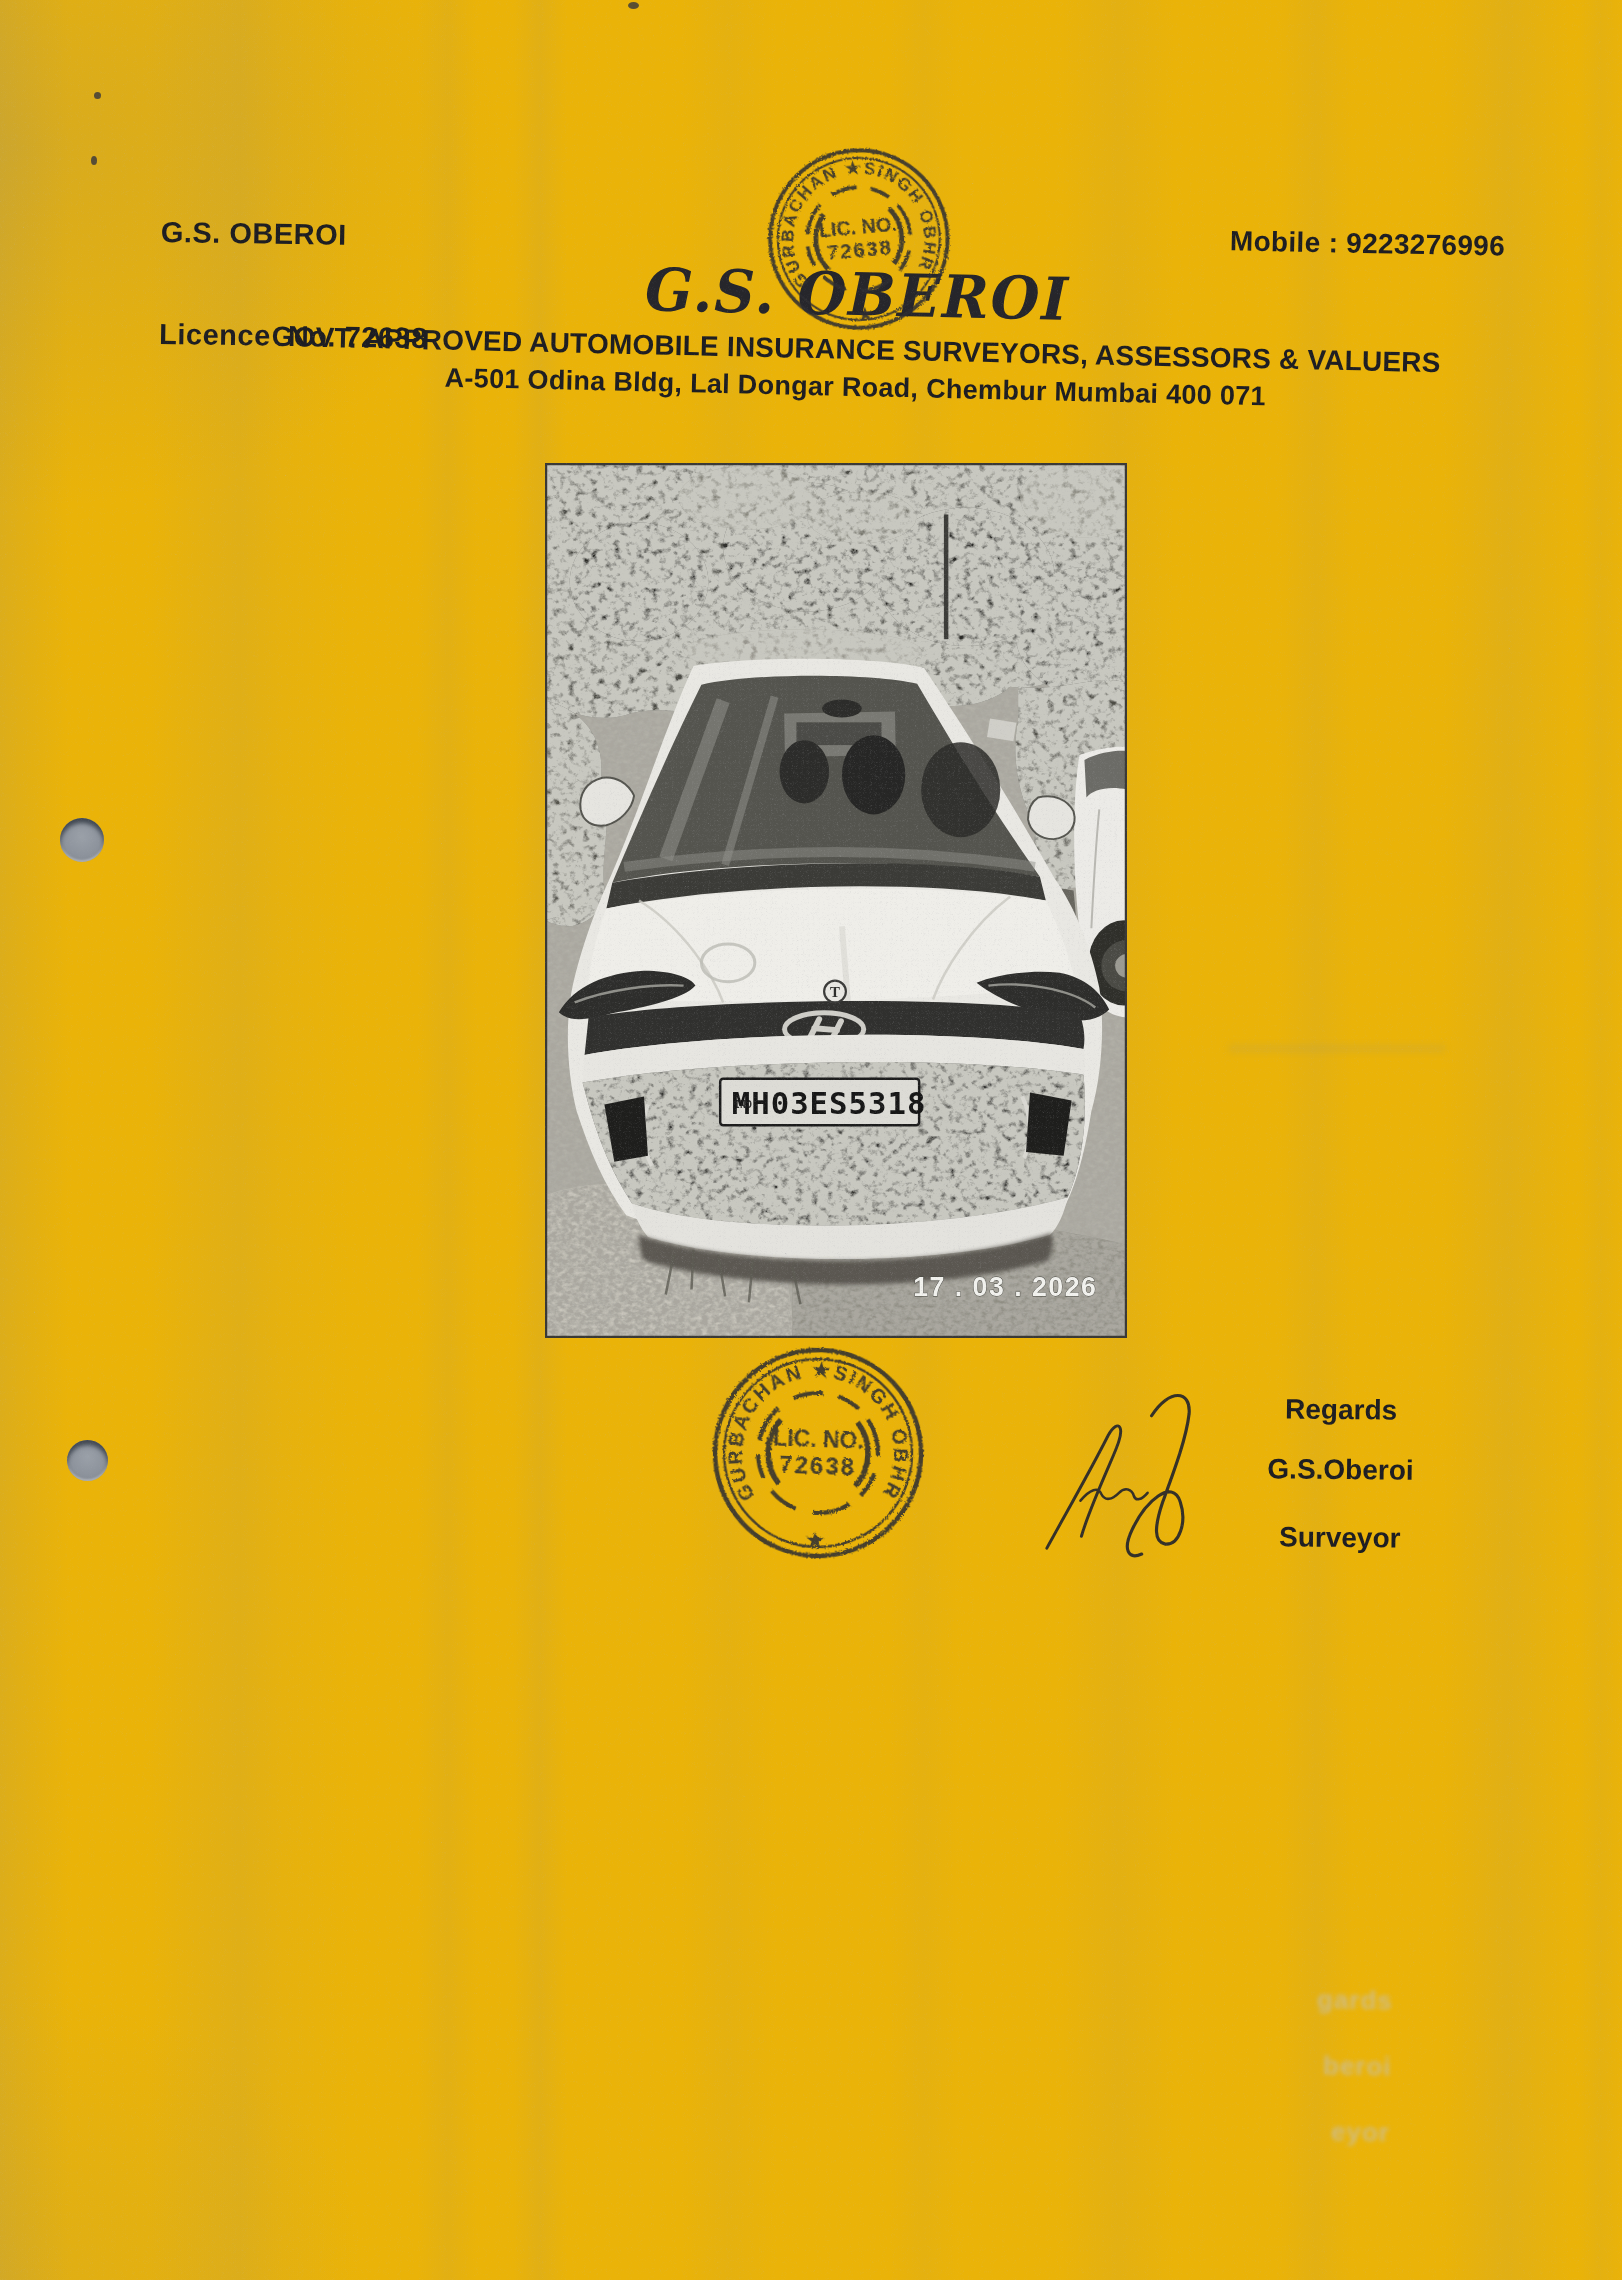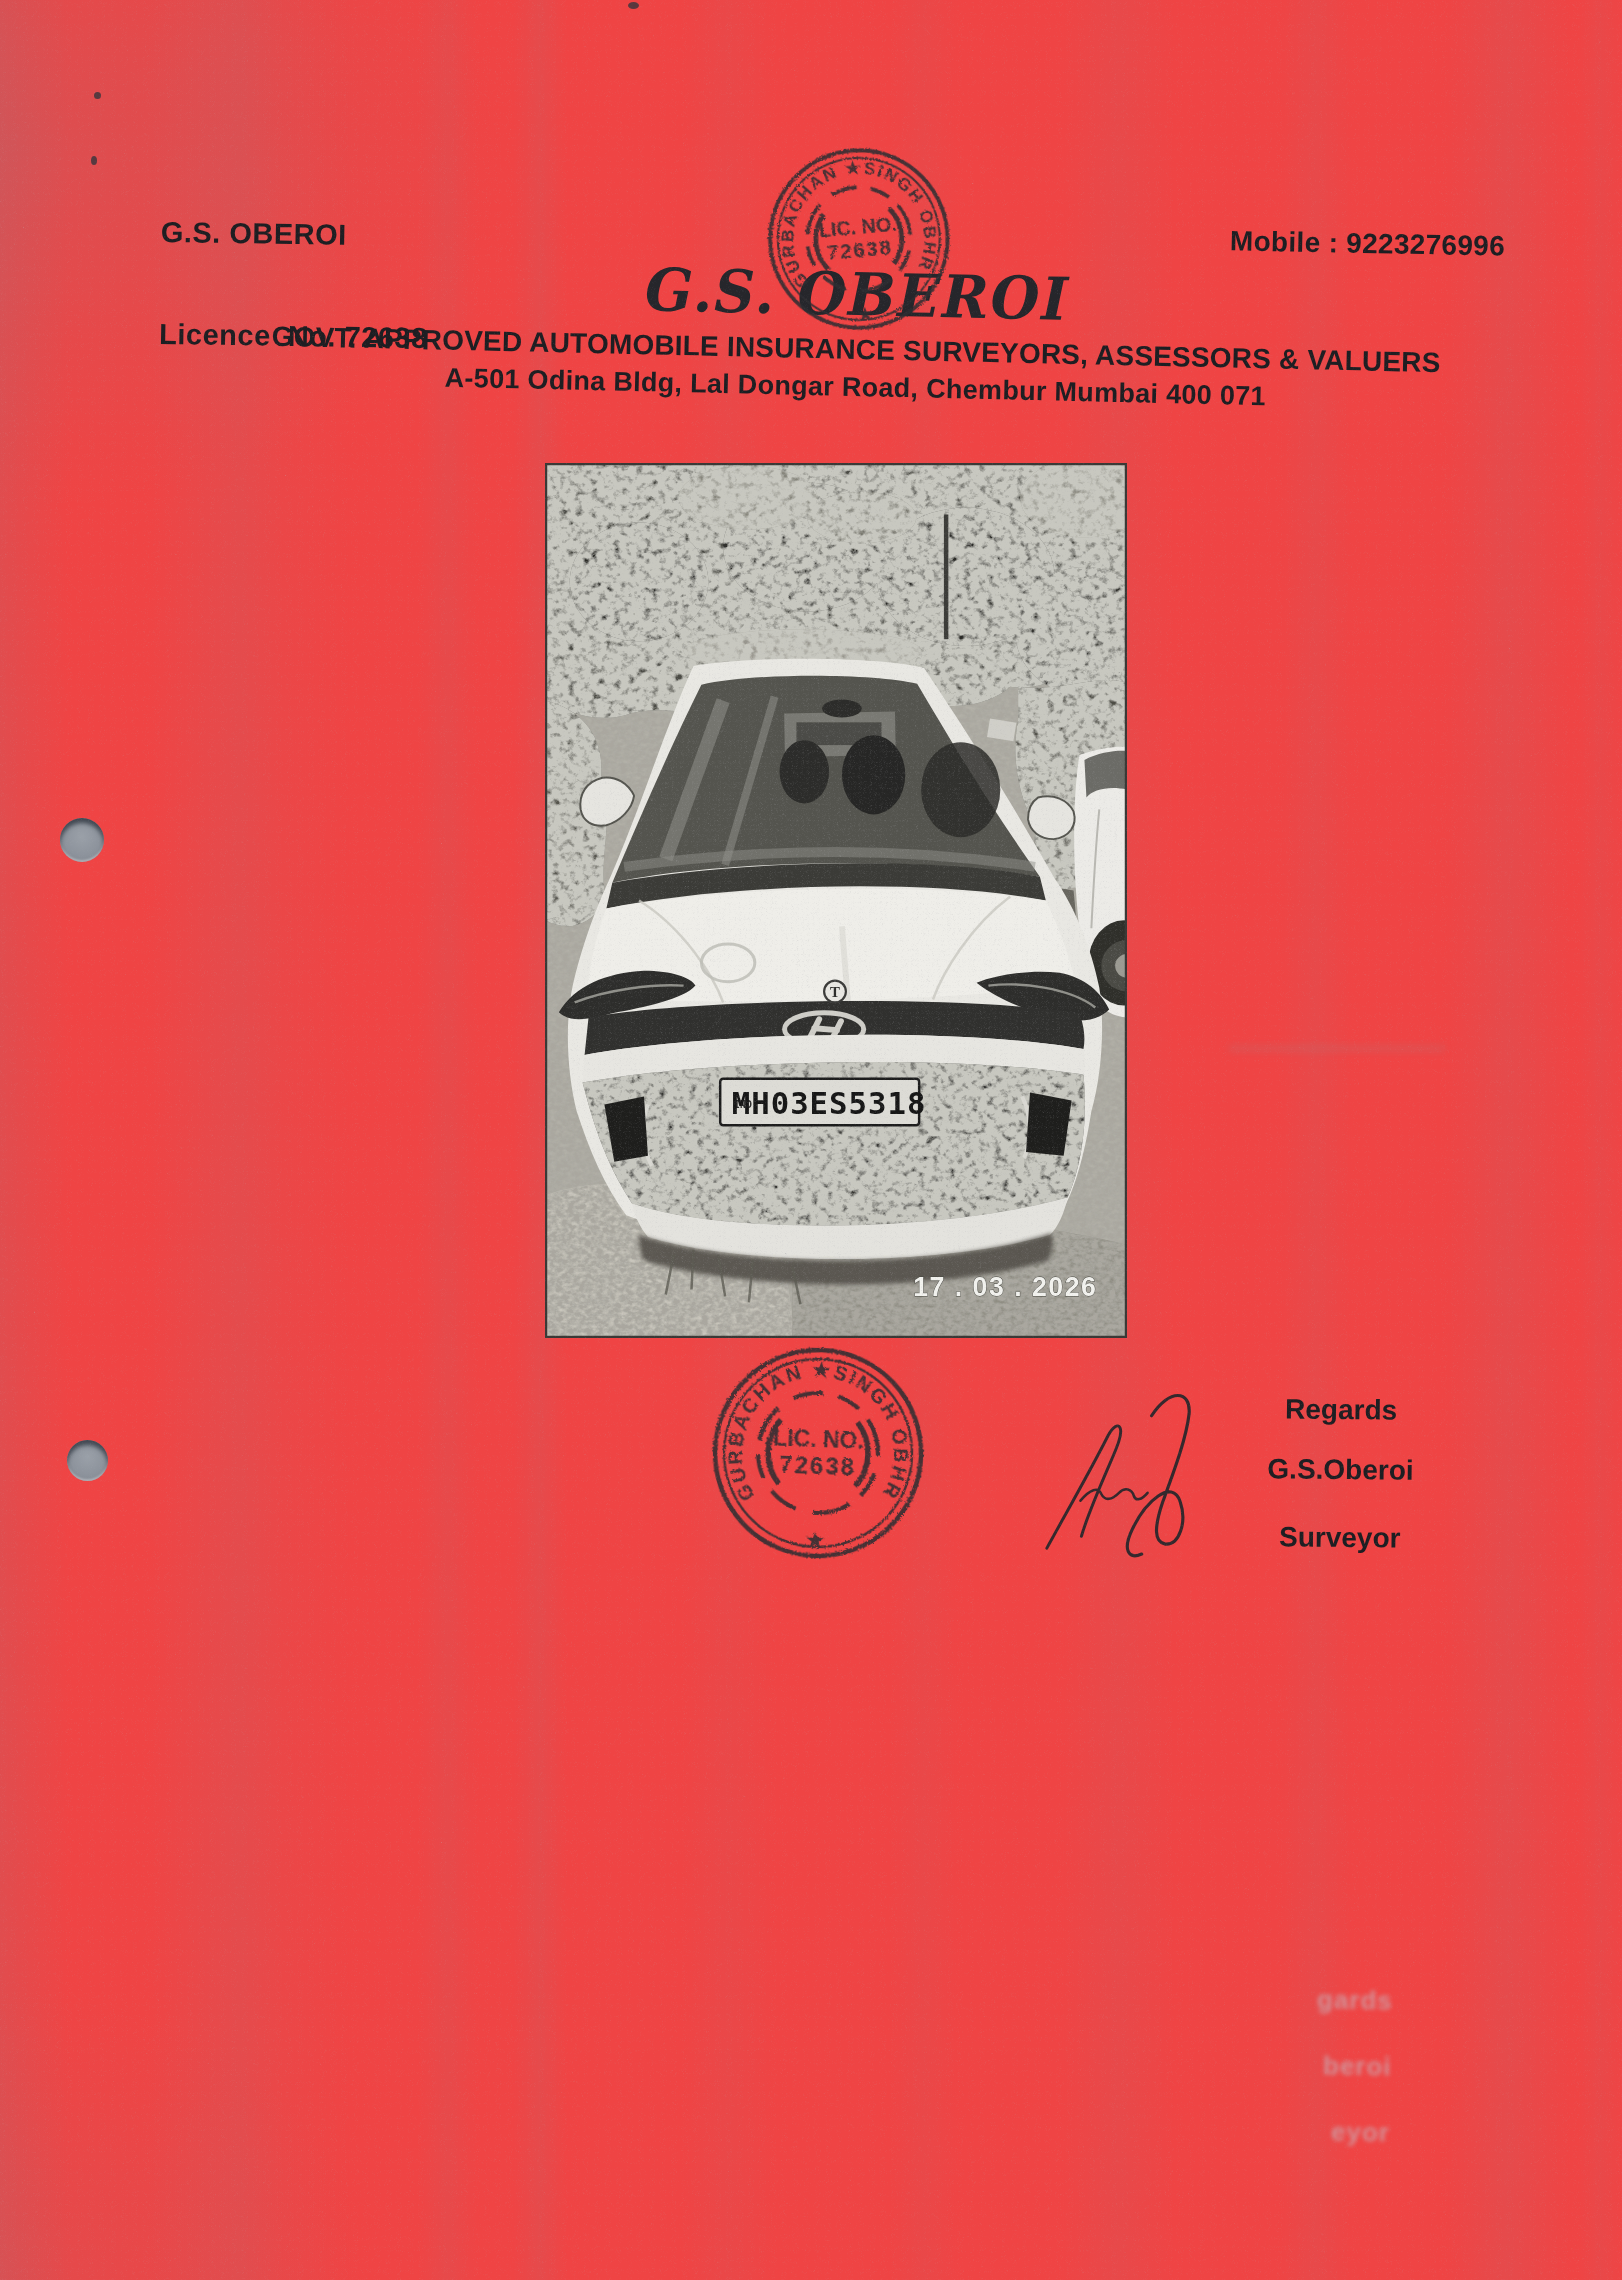--- a/index.html
+++ b/index.html
@@ -1,16 +1,16 @@
 <!DOCTYPE html>
 <html><head>
 <meta charset="utf-8">
 <style>
   html,body{margin:0;padding:0;background:#e9e9e9;}
-  .page{position:relative;width:1623px;height:2280px;background:#ef4444;overflow:hidden;
+  .page{position:relative;width:1623px;height:2280px;background:#eab308;overflow:hidden;
         font-family:"Liberation Sans",sans-serif;color:#1e1e22;}
   .abs{position:absolute;}
   
   .texture{position:absolute;inset:0;pointer-events:none;background-repeat:no-repeat;background-image:
     radial-gradient(693px 515px at 20px 149px, rgba(124,129,142,.17), rgba(124,129,142,0) 70%),
     radial-gradient(515px 416px at 10px 2280px, rgba(124,129,142,.10), rgba(124,129,142,0) 70%),
     linear-gradient(90deg, rgba(128,132,145,.13), rgba(128,132,145,0)),
     linear-gradient(90deg, rgba(134,138,150,0), rgba(134,138,150,.10) 45%, rgba(134,138,150,.04) 65%, rgba(134,138,150,0)),
     linear-gradient(90deg, rgba(134,138,150,0), rgba(134,138,150,.08), rgba(134,138,150,0)),
     linear-gradient(90deg, rgba(134,138,150,0), rgba(134,138,150,.09), rgba(134,138,150,0)),

